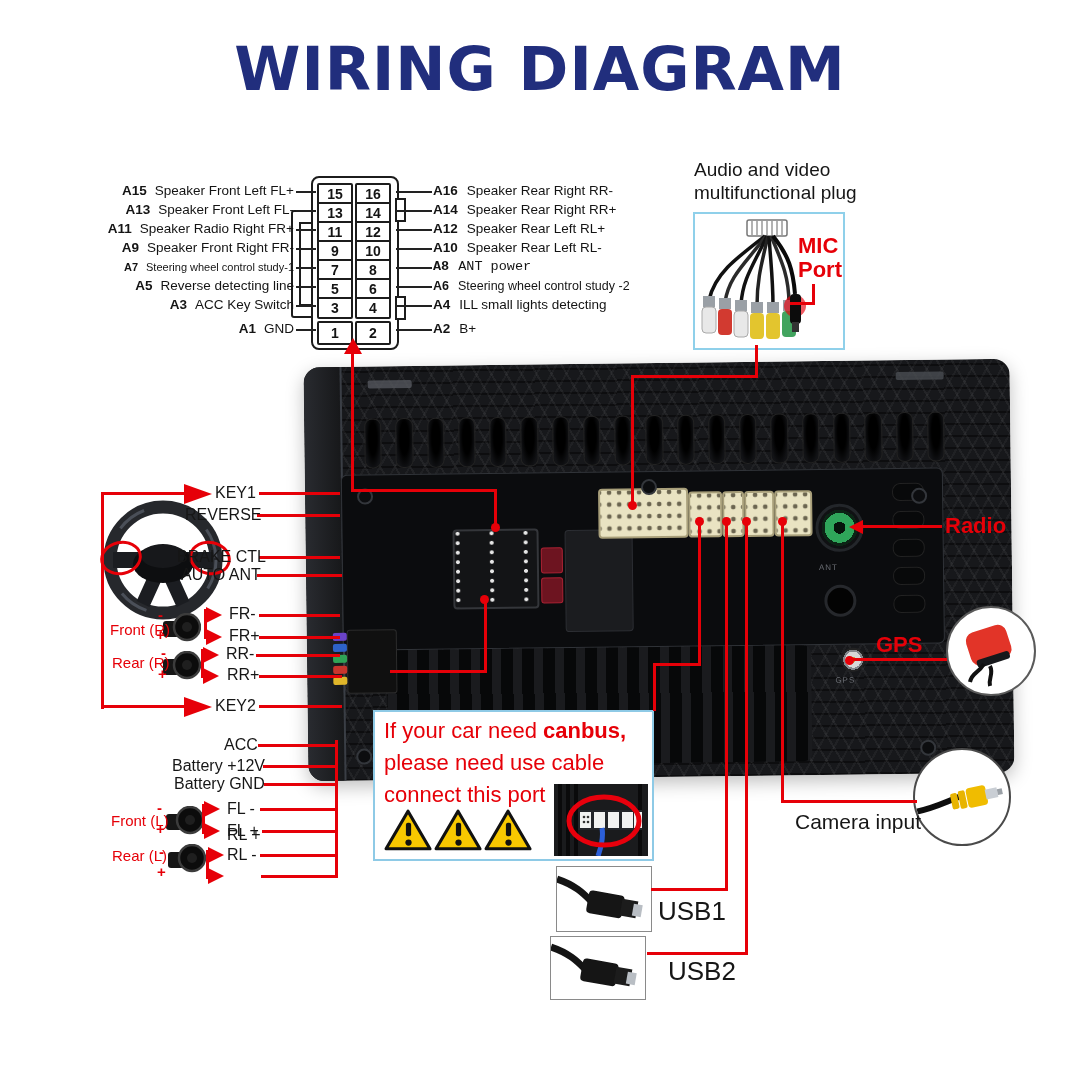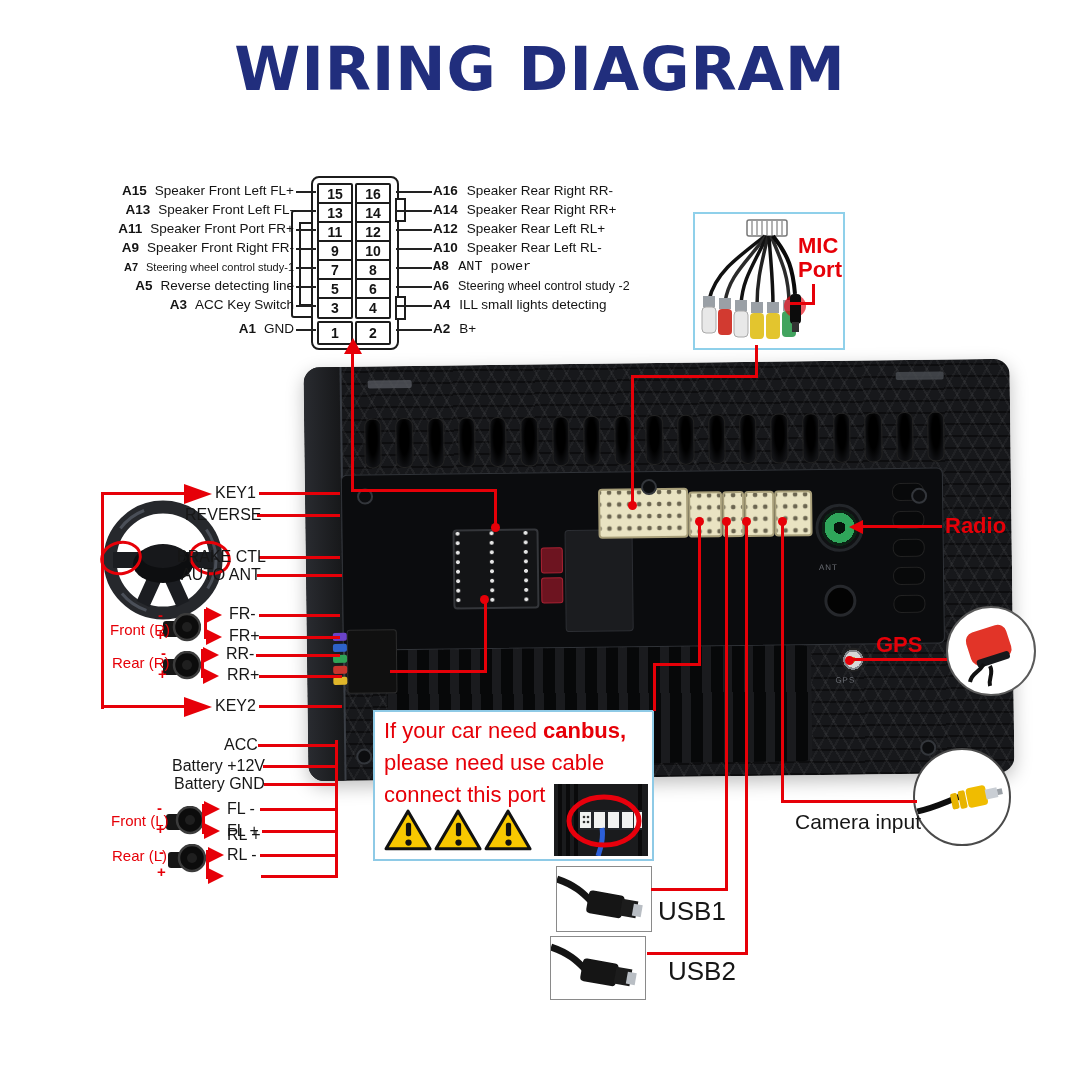--- a/index.html
+++ b/index.html
@@ -94,21 +94,21 @@
     <div class="lrow" style="top:183px;">
         <b>A15</b>
         <span>Speaker Front Left FL+</span>
       </div>
     <div class="lrow" style="top:202px;">
         <b>A13</b>
         <span>Speaker Front Left FL-</span>
       </div>
     <div class="lrow" style="top:221px;">
         <b>A11</b>
-        <span>Speaker Front Port FR+</span>
+        <span>Speaker Radio Right FR+</span>
       </div>
     <div class="lrow" style="top:240px;">
         <b>A9</b>
         <span>Speaker Front Right FR-</span>
       </div>
     <div class="lrow" style="top:261px;font-size:11px;">
         <b>A7</b>
         <span>Steering wheel control study-1</span>
       </div>
     <div class="lrow" style="top:278px;">
@@ -185,20 +185,24 @@
     <div class="cell" style="left:317px;top:259px;">7</div>
     <div class="cell" style="left:355px;top:259px;">8</div>
     <div class="cell" style="left:317px;top:278px;">5</div>
     <div class="cell" style="left:355px;top:278px;">6</div>
     <div class="cell" style="left:317px;top:297px;">3</div>
     <div class="cell" style="left:355px;top:297px;">4</div>
     <div class="cell" style="left:317px;top:321px;height:20px;">1</div>
     <div class="cell" style="left:355px;top:321px;height:20px;">2</div>
   </div>
 
+  <div class="abs blk" style="left:694px;top:158px;font-size:19px;line-height:23px;z-index:6;">
+    <div>Audio and video</div>
+    <div>multifunctional plug</div>
+  </div>
   <div id="avbox">
     <svg width="148" height="134" viewBox="0 0 148 134">
       <rect x="52" y="6" width="40" height="16" rx="2" fill="#fff" stroke="#777" stroke-width="1.5"></rect>
       <path d="M57 6 v16 M62 6 v16 M67 6 v16 M72 6 v16 M77 6 v16 M82 6 v16 M87 6 v16" stroke="#999" stroke-width="1.5"></path>
       <path d="M70 22 C 40 45 20 60 14 86" stroke="#111" stroke-width="3.5" fill="none"></path>
       <path d="M71 22 C 50 50 34 62 30 88" stroke="#2b2b2b" stroke-width="3.5" fill="none"></path>
       <path d="M72 22 C 58 52 48 64 46 90" stroke="#111" stroke-width="3.5" fill="none"></path>
       <path d="M73 22 C 66 52 62 66 62 92" stroke="#222" stroke-width="3.5" fill="none"></path>
       <path d="M74 22 C 76 52 78 66 78 92" stroke="#111" stroke-width="3.5" fill="none"></path>
       <path d="M76 22 C 88 50 94 64 94 90" stroke="#2b2b2b" stroke-width="3.5" fill="none"></path>

